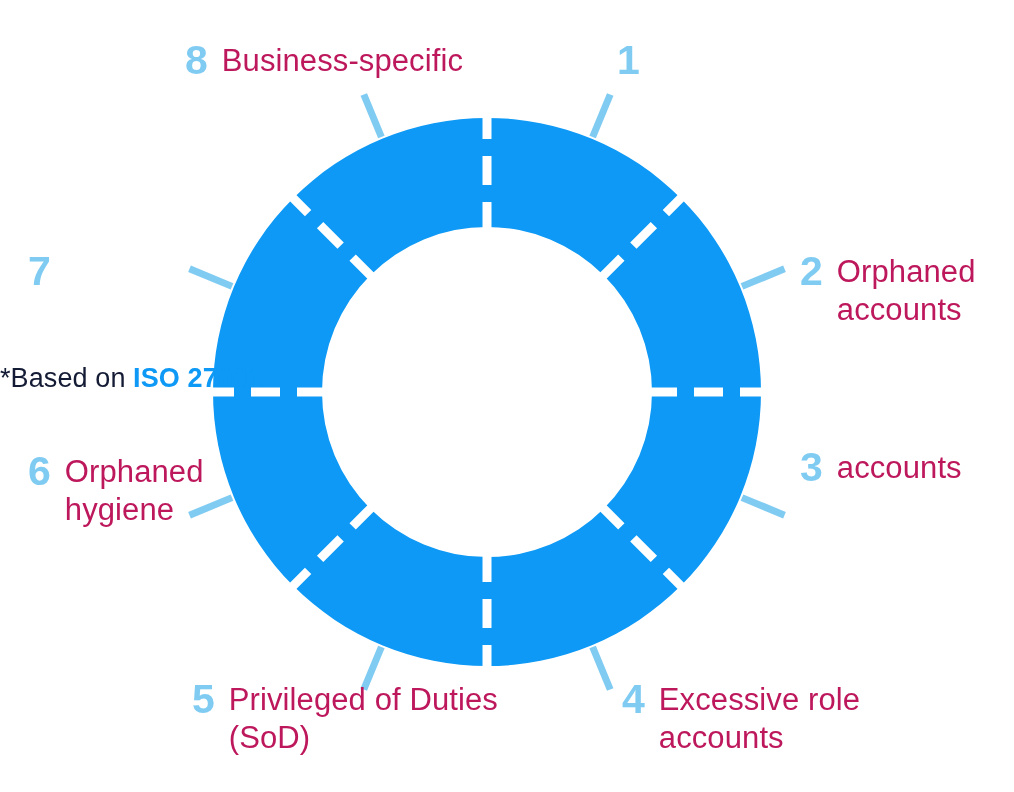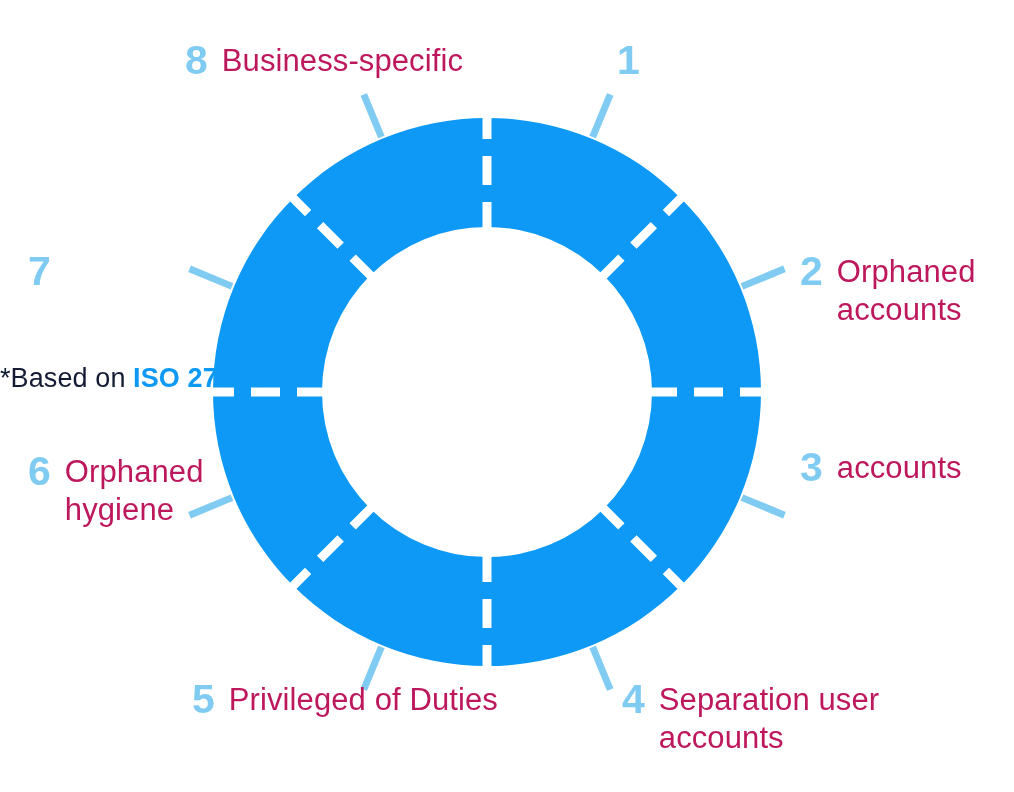--- a/index.html
+++ b/index.html
@@ -113,29 +113,30 @@
   <div class="callout" style="left:800px; top:449px;">
     <div class="num">3</div>
     <div class="txt">
       <div>accounts</div>
     </div>
   </div>
 
   <div class="callout" style="left:622px; top:681px;">
     <div class="num">4</div>
     <div class="txt">
-      <div>Separation user</div>
+      <div>Excessive role</div>
       <div>accounts</div>
     </div>
   </div>
 
   <div class="callout" style="left:192px; top:681px;">
     <div class="num">5</div>
     <div class="txt">
       <div>Privileged of Duties</div>
+      <div>(SoD)</div>
     </div>
   </div>
 
   <div class="callout" style="left:28px; top:453px;">
     <div class="num">6</div>
     <div class="txt">
       <div>Orphaned</div>
       <div>hygiene</div>
     </div>
   </div>

